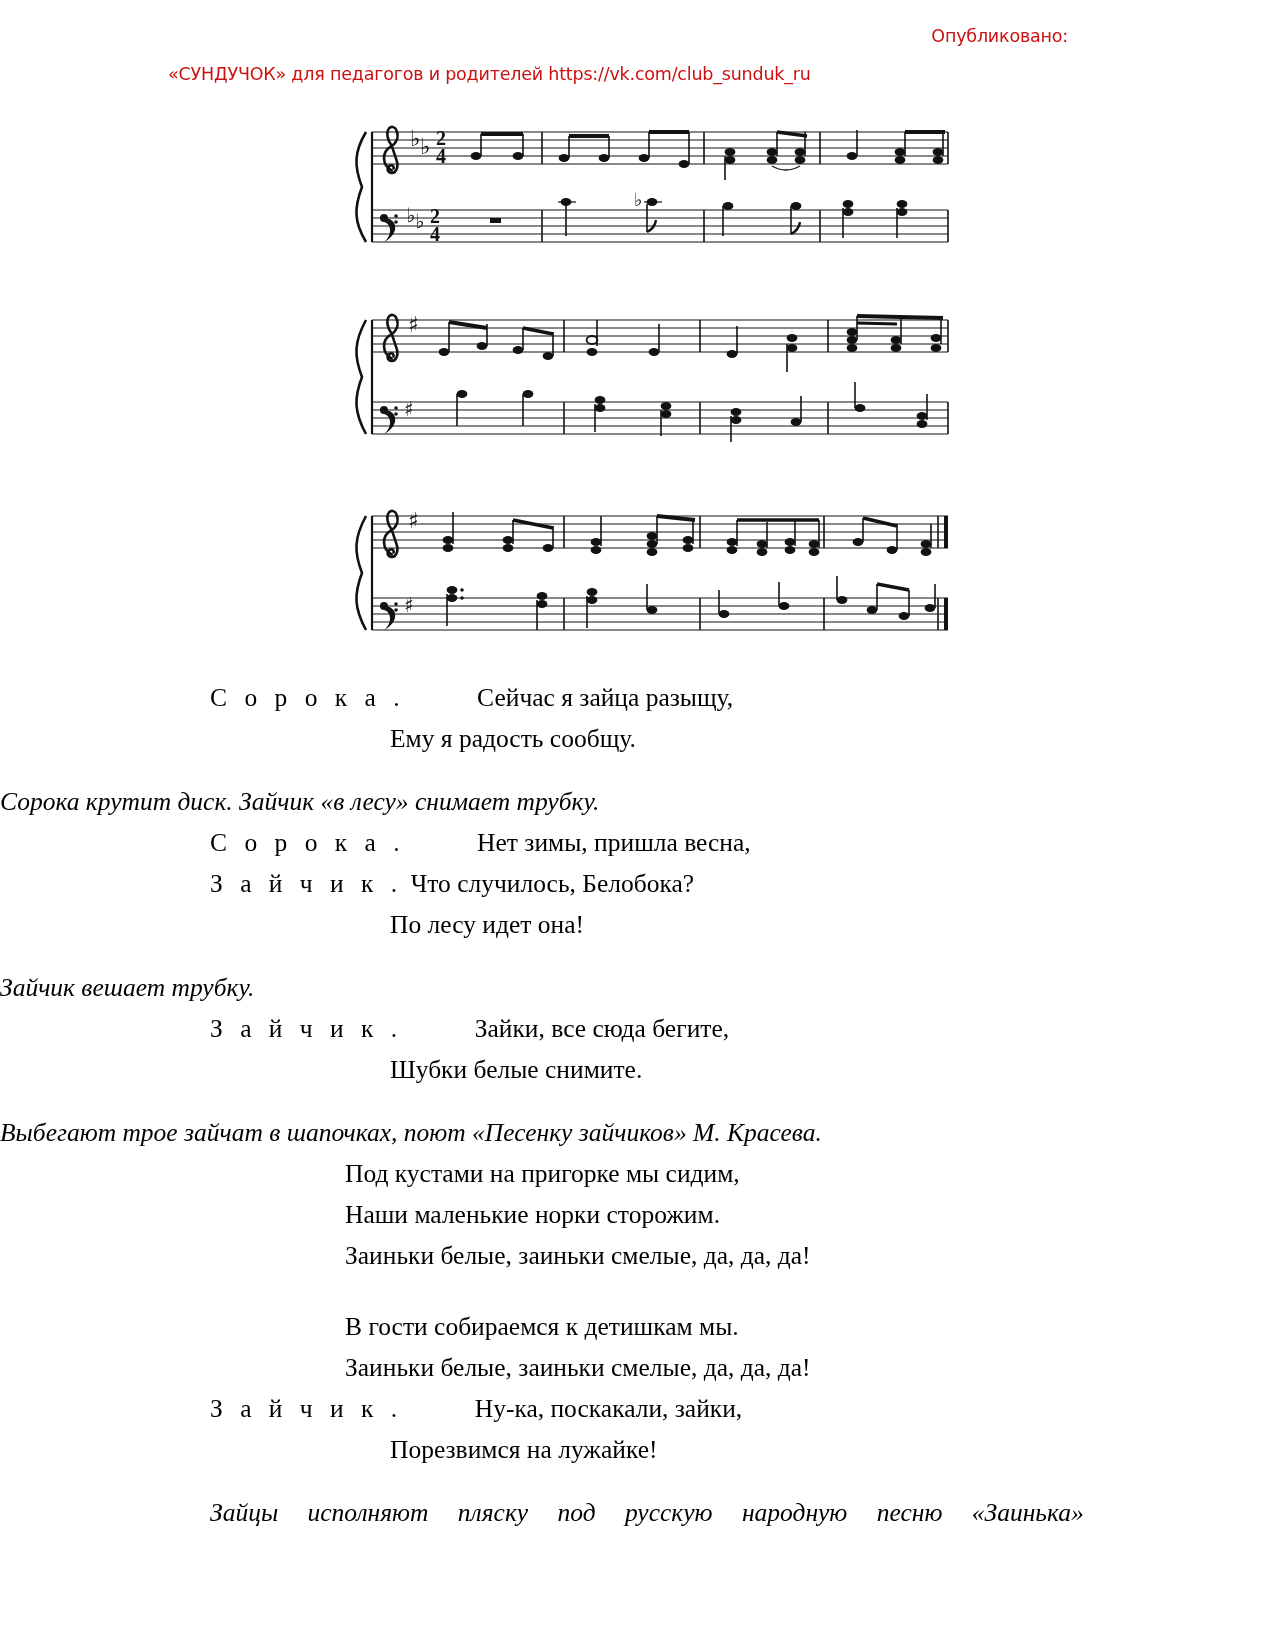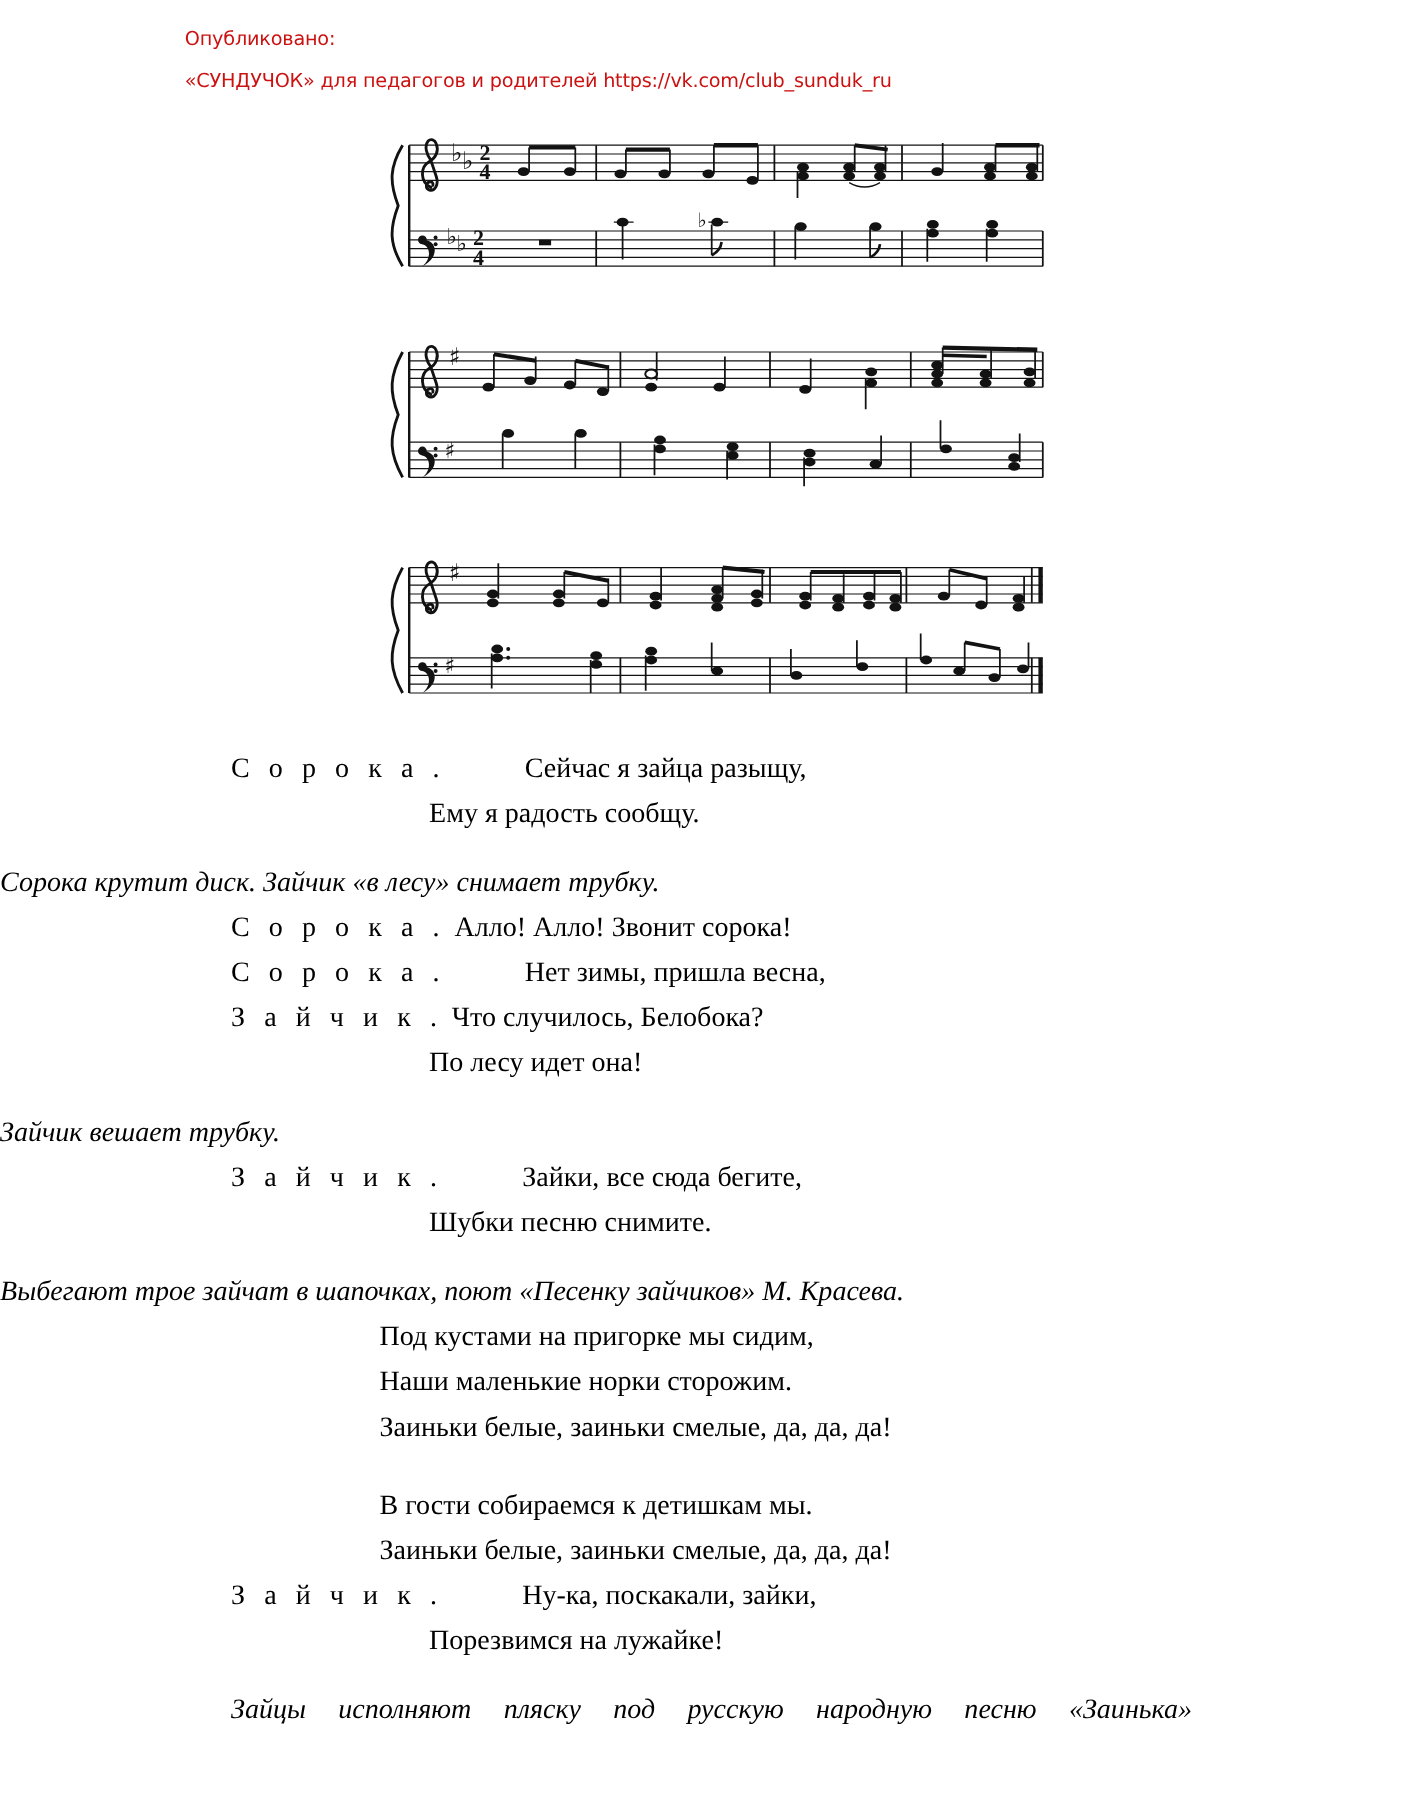--- a/index.html
+++ b/index.html
@@ -22,21 +22,21 @@
     position: absolute;
     left: 168px;
     top: 28px;
     width: 900px;
     color: #cc1111;
     font-family: "DejaVu Sans", sans-serif;
     font-size: 17.5px;
     line-height: 1.0;
     letter-spacing: -0.2px;
   }
-  .wm .l1 { margin-bottom: 20px; }
+  .wm .l1 { margin-bottom: 20px; text-align: right; }
   .wm .l2 { white-space: nowrap; }
 
   
   .music-area {
     position: absolute;
     left: 0;
     top: 108px;
     width: 1275px;
     height: 560px;
   }
@@ -473,32 +473,31 @@
 
 <div class="script">
 
   <div class="line norm ind-name"><span class="who">С о р о к а .</span><span class="who-gap-wide"></span><span>Сейчас я зайца разыщу,</span></div>
   <div class="line norm ind-verse"><span>Ему я радость сообщу.</span></div>
 
   <div class="gap-md"></div>
 
   <div class="line ital ind-stage">Сорока крутит диск. Зайчик «в лесу» снимает трубку.</div>
 
-  <div class="line norm ind-name"><span class="who">С о р о к а .</span><span class="who-gap-narrow"></span><span>Алло! Алло! Звонит сорока!</span></div>
   <div class="line norm ind-name"><span class="who">С о р о к а .</span><span class="who-gap-wide"></span><span>Нет зимы, пришла весна,</span></div>
 
   <div class="line norm ind-name"><span class="who">З а й ч и к .</span><span class="who-gap-narrow"></span><span>Что случилось, Белобока?</span></div>
   <div class="line norm ind-verse"><span>По лесу идет она!</span></div>
 
   <div class="gap-md"></div>
 
   <div class="line ital ind-stage">Зайчик вешает трубку.</div>
 
   <div class="line norm ind-name"><span class="who">З а й ч и к .</span><span class="who-gap-wide"></span><span>Зайки, все сюда бегите,</span></div>
-  <div class="line norm ind-verse"><span>Шубки песню снимите.</span></div>
+  <div class="line norm ind-verse"><span>Шубки белые снимите.</span></div>
 
   <div class="gap-md"></div>
 
   <div class="line ital ind-stage">Выбегают трое зайчат в шапочках, поют «Песенку зайчиков» М. Красева.</div>
 
   <div class="line norm ind-song">Под кустами на пригорке мы сидим,</div>
   <div class="line norm ind-song">Наши маленькие норки сторожим.</div>
   <div class="line norm ind-song">Заиньки белые, заиньки смелые, да, да, да!</div>
 
   <div class="gap-lg"></div>

